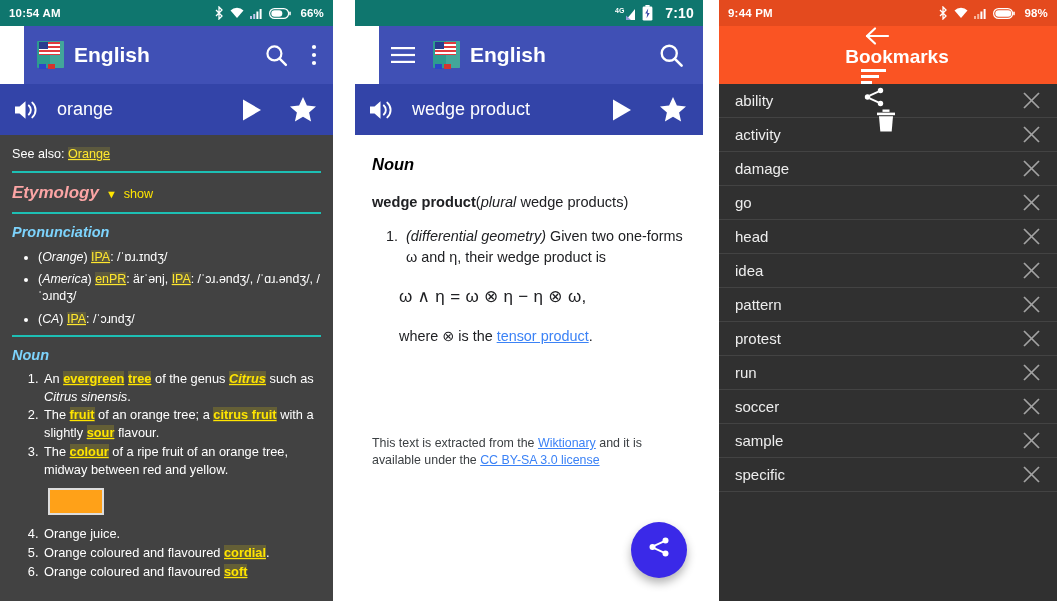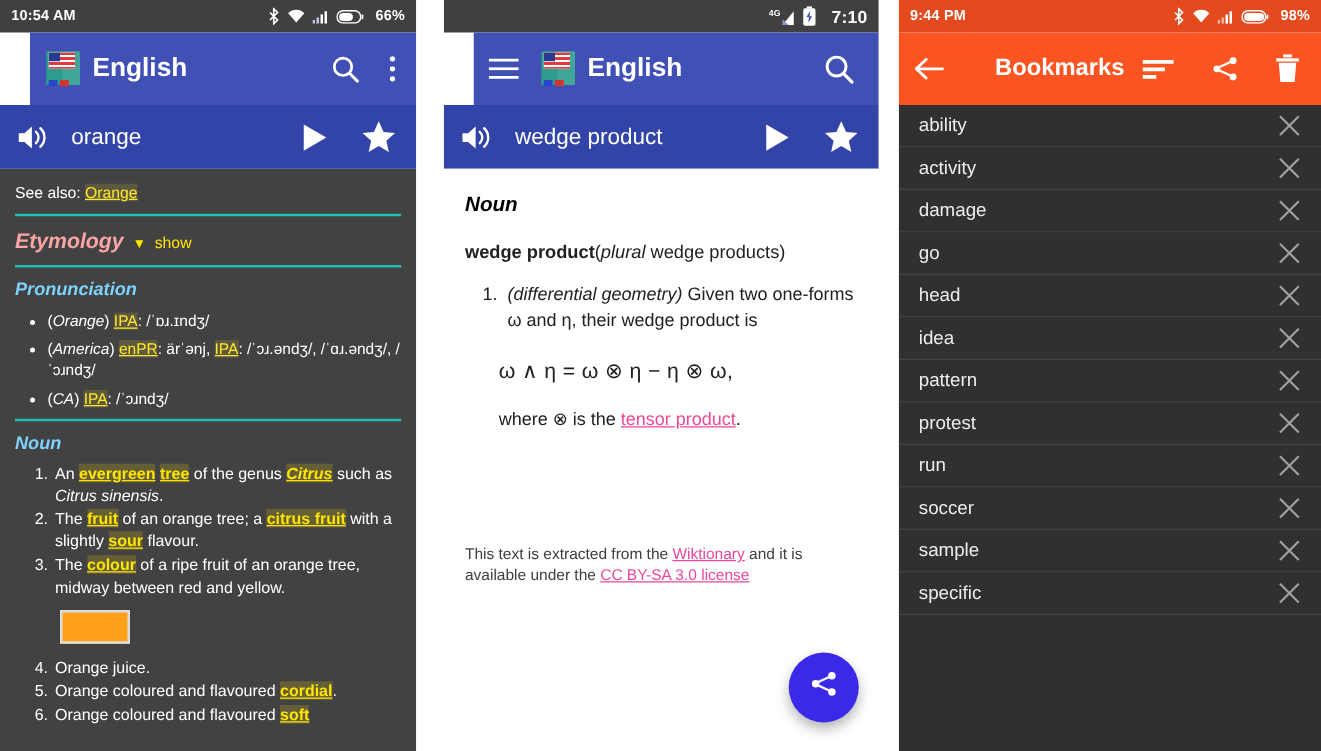--- a/index.html
+++ b/index.html
@@ -15,35 +15,35 @@
   #panel-1 { left: 0px;   width: 333px; }
   #panel-2 { left: 355px; width: 348px; }
   #panel-3 { left: 719px; width: 338px; }
 
   
   .statusbar {
     height: 26px; display: flex; align-items: center;
     padding: 0 9px; color: #fff;
     font-size: 11.5px; font-weight: bold; letter-spacing: .2px;
   }
-  .statusbar.blue   { background: #404040; }
+  .statusbar.blue   { background: #0f766e; }
   .statusbar.orange { background: #E44A1E; }
   .sb-spacer { flex: 1 1 auto; }
   .sb-icons { display: flex; align-items: center; gap: 6px; }
   .sb-icons svg { display: block; }
   .sb-pct { font-size: 11.5px; font-weight: bold; margin-left: 3px; }
   .sb-time-right { font-size: 14px; font-weight: bold; margin-left: 6px; }
 
   
   .toolbar {
     height: 58px; display: flex; align-items: center;
     padding: 0 12px; color: #fff;
   }
   .toolbar.blue   { background: #4050B5; margin-left: 24px; }
-  .toolbar.orange { background: #FA5423; }
+  .toolbar.orange { background: #FA5423; flex-direction: column; }
   .tb-title {
     font-size: 21px; font-weight: bold; color: #fff;
     margin-left: 8px; white-space: nowrap;
   }
   .tb-title.center { font-size: 19px; margin-left: 18px; }
   .tb-spacer { flex: 1 1 auto; }
   .tb-icon { display: flex; align-items: center; justify-content: center; cursor: pointer; }
 
   
   .bookicon { position: relative; width: 30px; height: 30px; flex: 0 0 auto; }
@@ -109,21 +109,21 @@
     font-size: 14px; line-height: 1.45;
     position: relative; overflow: hidden;
   }
   .l-sec-h { font-size: 16.5px; font-weight: bold; font-style: italic; color: #000; margin-bottom: 15px; }
   .l-head { font-size: 14.6px; line-height: 1.42; margin-bottom: 13px; }
   .l-head b { font-weight: bold; }
   ol.l-defs { margin: 0 0 0 30px; }
   ol.l-defs li { font-size: 14.4px; line-height: 1.45; padding-left: 4px; }
   .formula { font-size: 17px; margin: 18px 0 16px 27px; letter-spacing: .3px; color: #202124;}
   .whereline { font-size: 14.4px; margin: 0 0 0 27px; color: #202124;}
-  a.blink { color: #ec4899; text-decoration: underline; cursor: pointer; }
+  a.blink { color: #3b82f6; text-decoration: underline; cursor: pointer; }
   .attrib { position: absolute; left: 17px; top: 300px; width: 280px;
             font-size: 12.4px; line-height: 1.35; color: #3C4043; }
   .fab {
     position: absolute; right: 16px; bottom: 23px;
     width: 56px; height: 56px; border-radius: 50%;
     background: #3A29E8; display: flex; align-items: center; justify-content: center;
     box-shadow: 0 5px 10px rgba(0,0,0,.30); cursor: pointer;
   }
 
   

